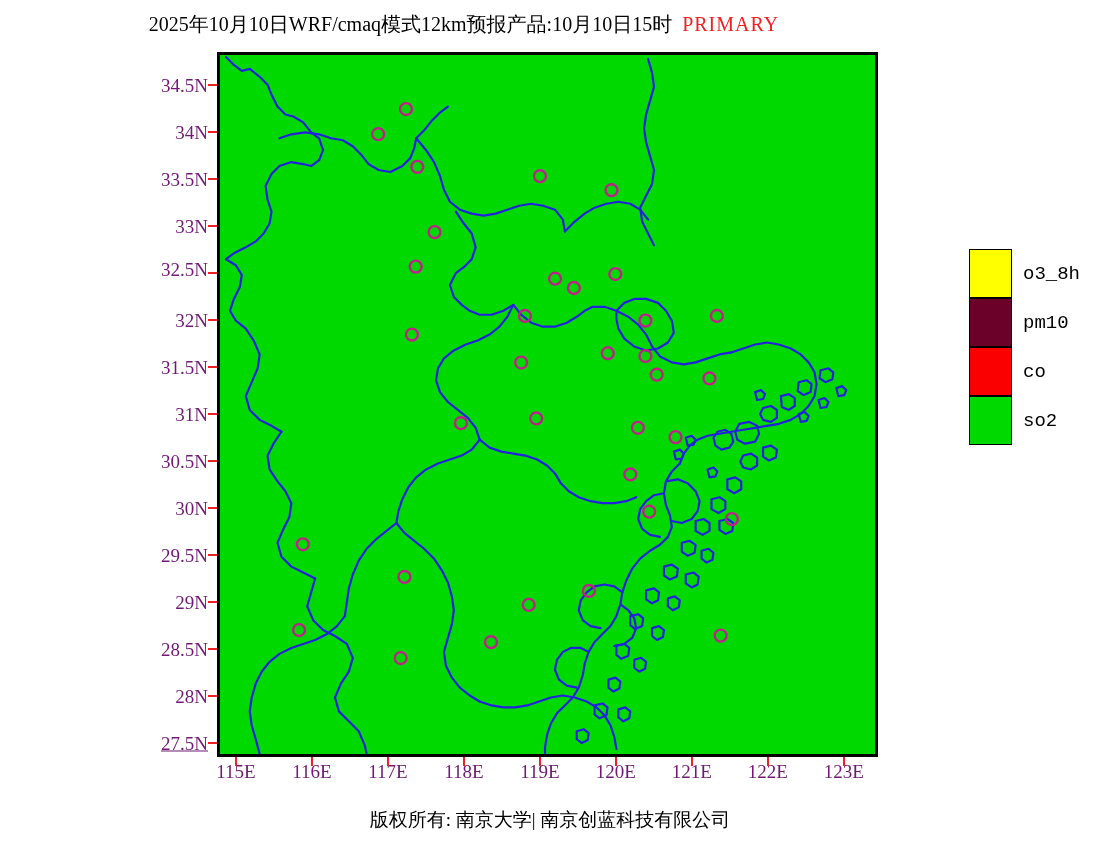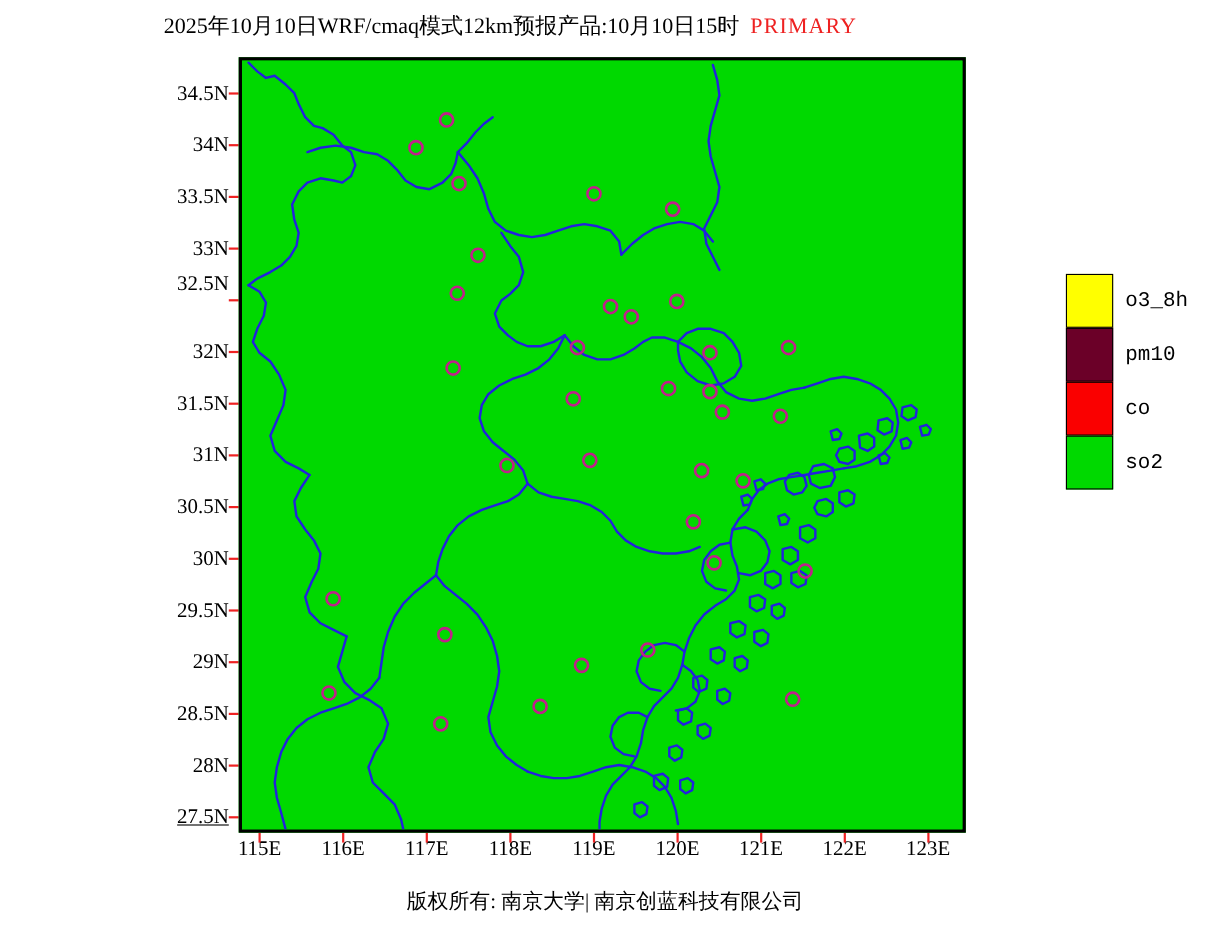--- a/index.html
+++ b/index.html
@@ -62,21 +62,21 @@
     left: 0;
     top: 0;
     width: 100%;
     height: 100%;
     display: block;
   }
 
   
   .axis-label {
     position: absolute;
-    color: #000000;
+    color: #701a75;
     font-size: 19px;
     line-height: 19px;
     font-family: "Liberation Serif", "DejaVu Serif", serif;
     white-space: nowrap;
   }
   .ylabel {
     text-align: right;
     right: 0;
     transform: translateY(-50%);
   }
@@ -164,21 +164,21 @@
       <div class="axis-label ylabel" style="top: 690.9px; text-decoration: underline;">27.5N</div>
       <div class="axis-label ylabel" style="top: 643.9px;">28N</div>
       <div class="axis-label ylabel" style="top: 596.9px;">28.5N</div>
       <div class="axis-label ylabel" style="top: 549.9px; font-family: Liberation Serif, serif;">29N</div>
       <div class="axis-label ylabel" style="top: 502.9px;">29.5N</div>
       <div class="axis-label ylabel" style="top: 455.9px;">30N</div>
       <div class="axis-label ylabel" style="top: 408.9px;">30.5N</div>
       <div class="axis-label ylabel" style="top: 361.9px;">31N</div>
       <div class="axis-label ylabel" style="top: 314.9px;">31.5N</div>
       <div class="axis-label ylabel" style="top: 267.9px;">32N</div>
-      <div class="axis-label ylabel" style="top: 206px;">32.5N</div>
+      <div class="axis-label ylabel" style="top: 217px;">32.5N</div>
       <div class="axis-label ylabel" style="top: 173.9px;">33N</div>
       <div class="axis-label ylabel" style="top: 126.9px;">33.5N</div>
       <div class="axis-label ylabel" style="top: 79.9px;">34N</div>
       <div class="axis-label ylabel" style="top: 32.9px;">34.5N</div>
     </div>
   <div id="y-ticks">
       <div class="tick ytick" style="top: 741.9px;"></div>
       <div class="tick ytick" style="top: 694.9px;"></div>
       <div class="tick ytick" style="top: 647.9px;"></div>
       <div class="tick ytick" style="top: 600.9px;"></div>

